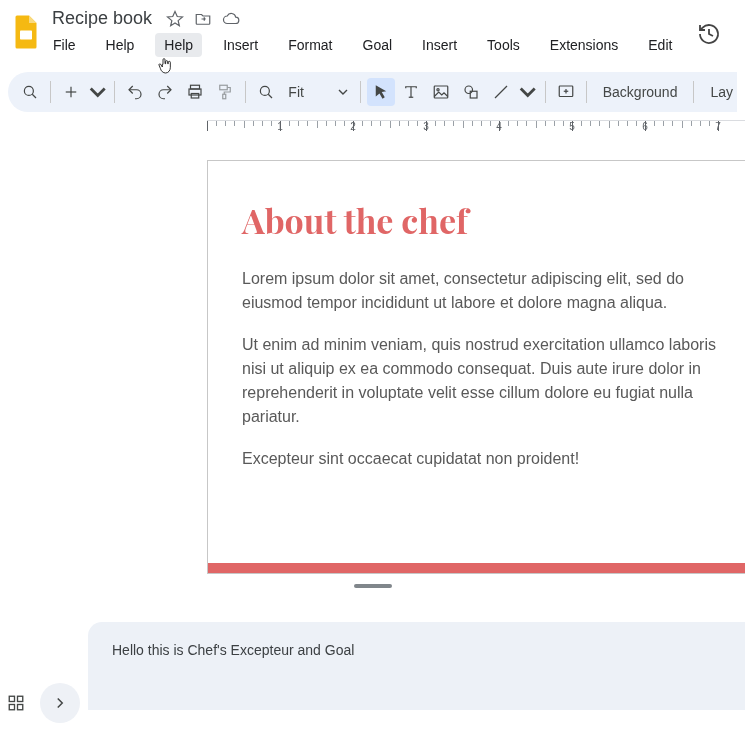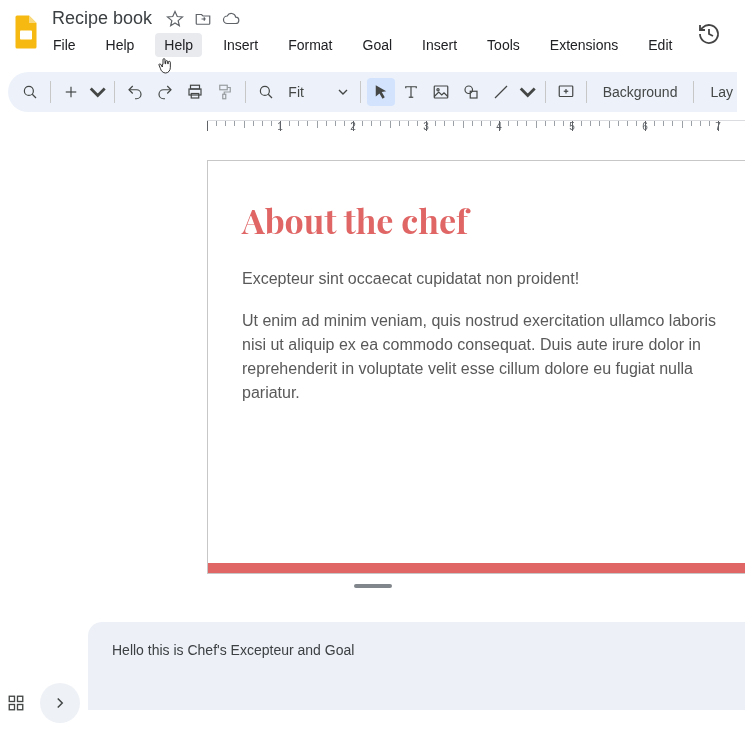--- a/index.html
+++ b/index.html
@@ -347,22 +347,23 @@
       <div class="ruler-tick" style="left: 501.875px;"></div>
       <div class="ruler-tick major" style="left: 511px;"></div>
       <div class="ruler-num" style="left: 511px;">7</div>
     </div>
 </div>
 
 <div class="canvas-area">
   <div class="slide">
     <div class="slide-title">About the chef</div>
     <div class="slide-body">
+      <p>Lorem ipsum dolor sit amet, consectetur adipiscing elit, sed do eiusmod tempor incididunt ut labore et dolore magna aliqua.</p>
+      <p>Ut enim ad minim veniam, quis nostrud exercitation ullamco laboris nisi ut aliquip ex ea commodo consequat. Duis aute irure dolor in reprehenderit in voluptate velit esse cillum dolore eu fugiat nulla pariatur.</p>
       <p>Excepteur sint occaecat cupidatat non proident!</p>
-      <p>Ut enim ad minim veniam, quis nostrud exercitation ullamco laboris nisi ut aliquip ex ea commodo consequat. Duis aute irure dolor in reprehenderit in voluptate velit esse cillum dolore eu fugiat nulla pariatur.</p>
     </div>
     <div class="slide-bottom-bar"></div>
   </div>
   <div class="slide-handle"></div>
 </div>
 
 <div class="notes-panel">
   <span>Hello this is Chef's Excepteur and Goal</span>
 </div>
 

